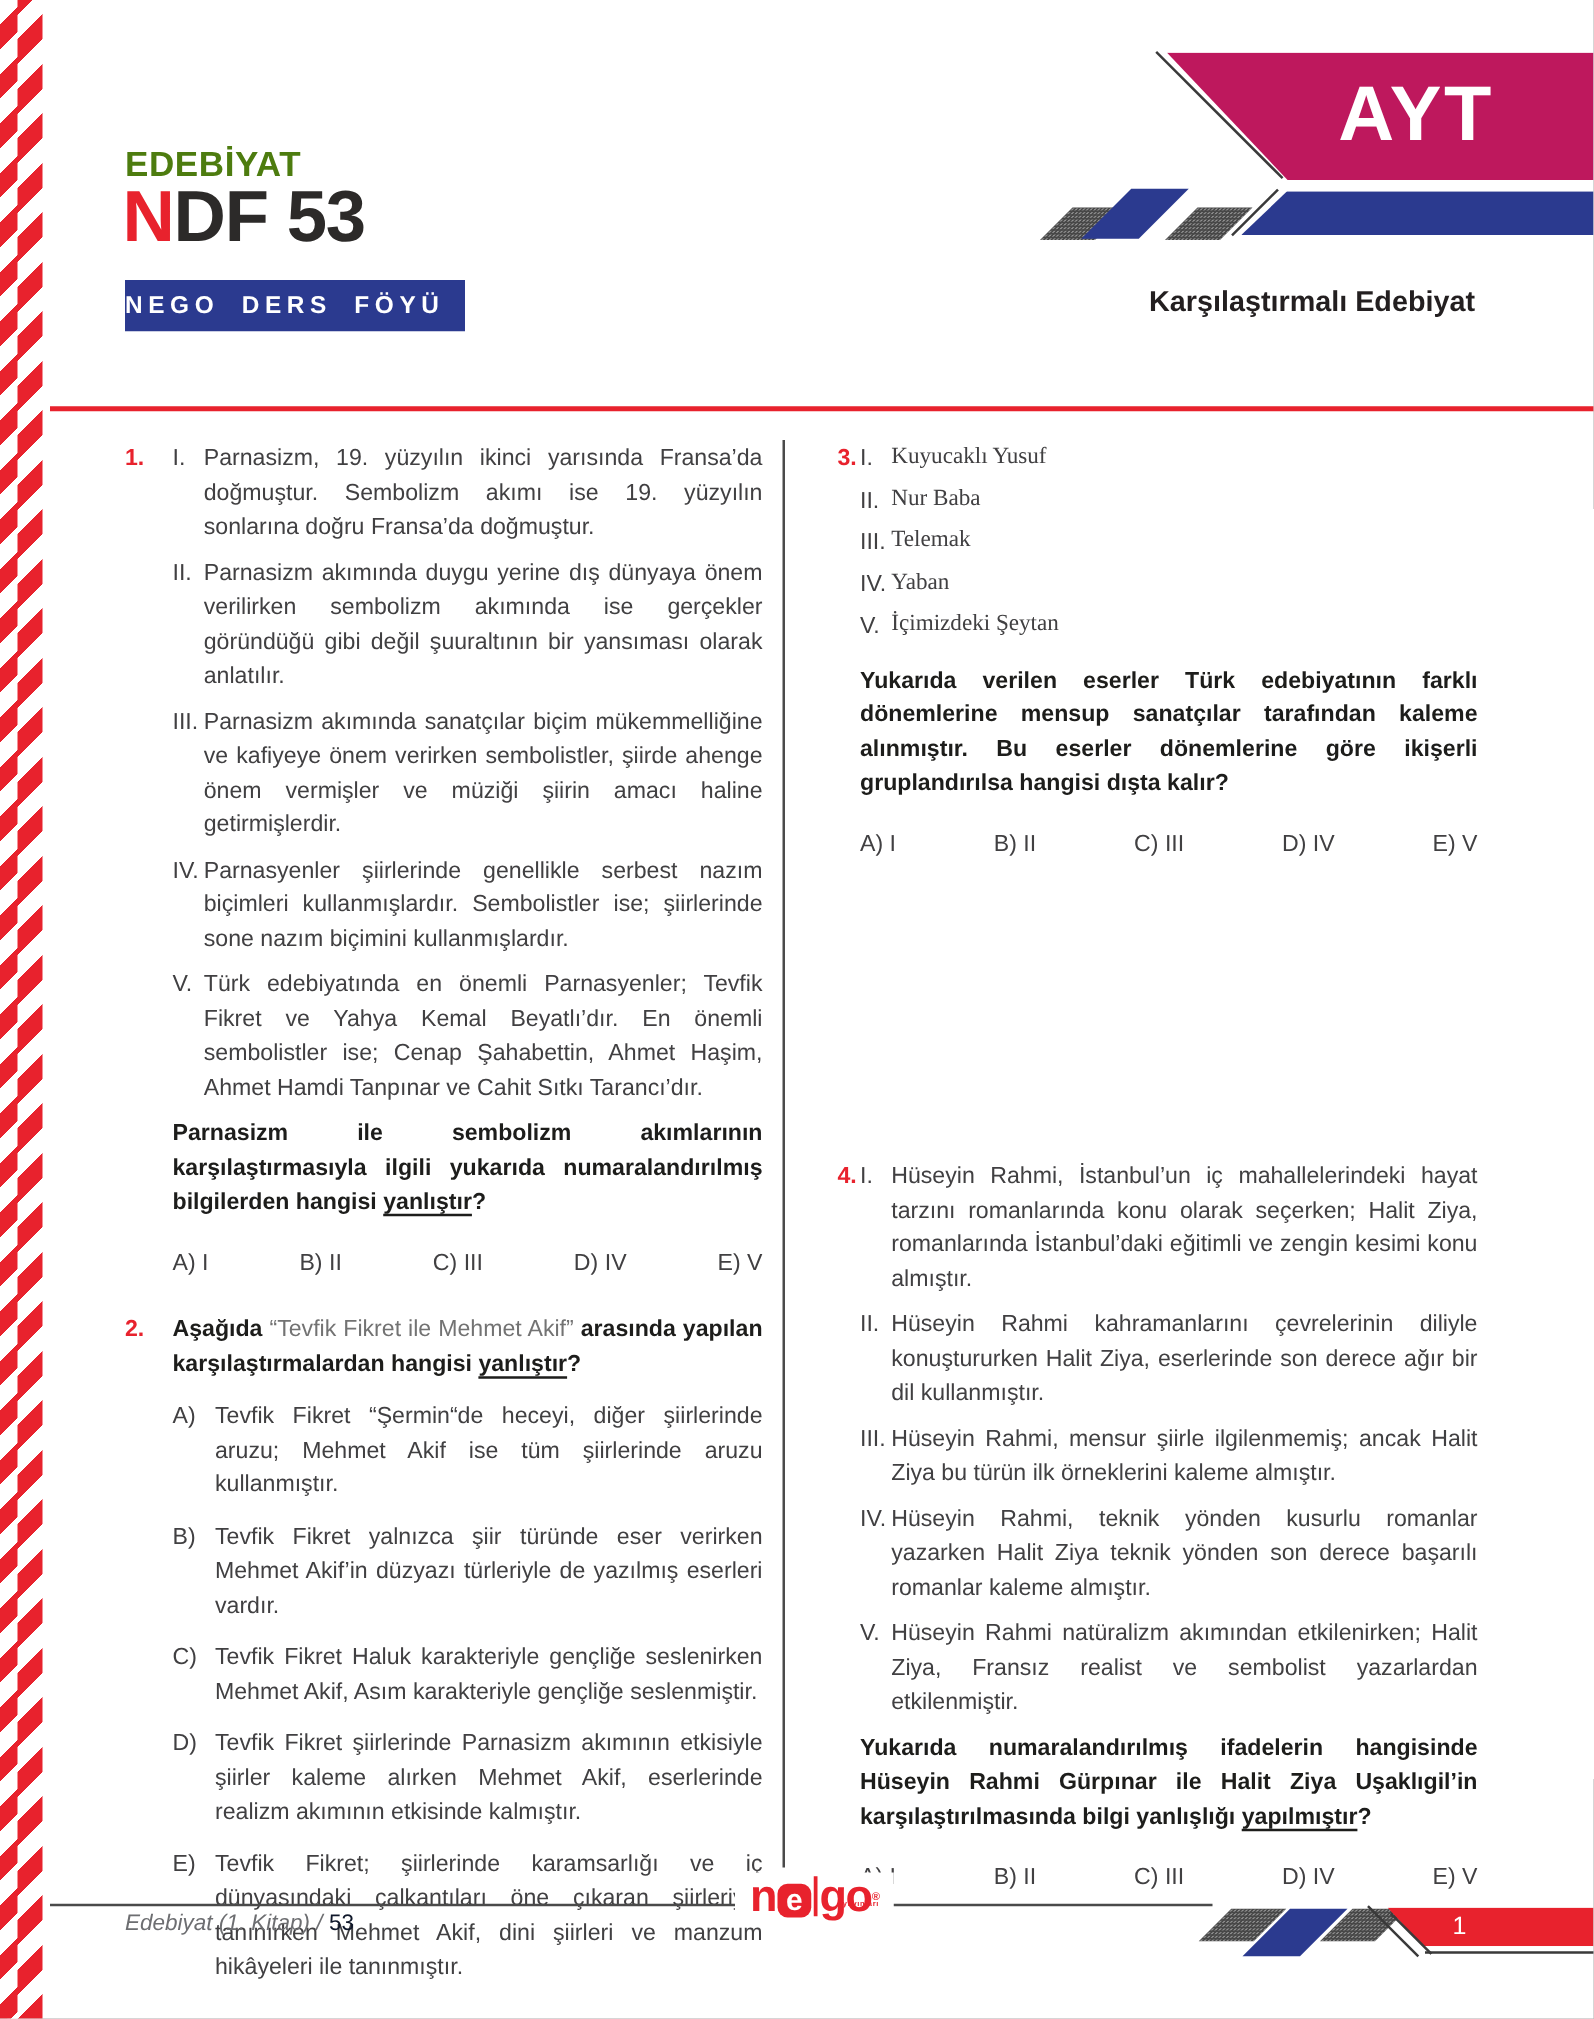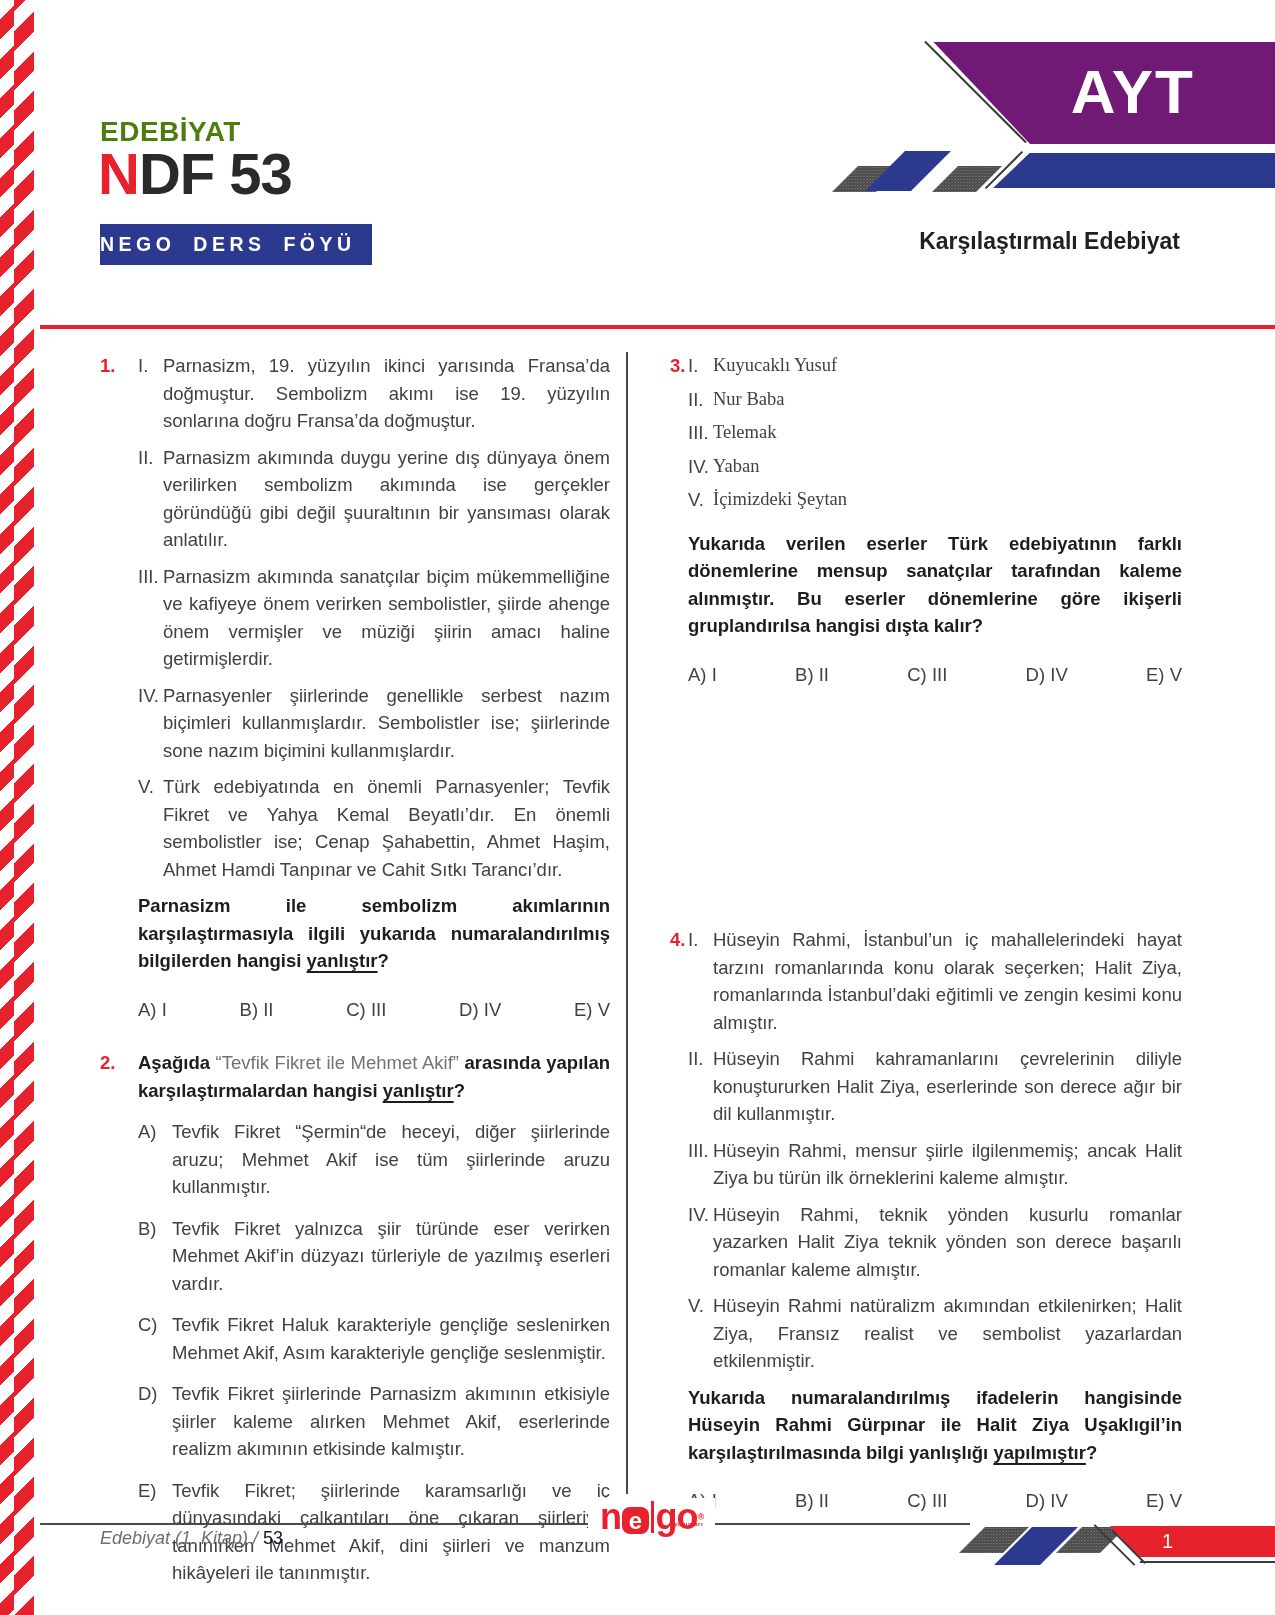--- a/index.html
+++ b/index.html
@@ -19,21 +19,21 @@
     background:repeating-linear-gradient(135deg,#ffffff 0 14px,#e8222d 14px 28px); }
 
   
   .course { left:100px; top:116px; font-size:28px; font-weight:bold; color:#4d7c0f; letter-spacing:.5px; }
   .code   { left:98px; top:140px; font-size:58px; font-weight:bold; color:#2c2a29; letter-spacing:-1px; }
   .code-first { color:#e8222d; }
   .series-box { left:100px; top:224px; width:272px; height:41px; background:#2b3a8f;
     display:flex; align-items:center; justify-content:flex-start; }
   .series-box span { color:#fff; font-size:19.5px; font-weight:bold; letter-spacing:4.5px; word-spacing:8px; white-space:nowrap; }
 
-  .ayt-banner { left:930px; top:42px; width:345px; height:102px; background:#701a75;
+  .ayt-banner { left:930px; top:42px; width:345px; height:102px; background:#be185d;
     clip-path:polygon(1% 0,100% 0,100% 100%,29% 100%); }
   .ayt-label { position:absolute; right:80px; top:0; line-height:100px; font-size:62px;
     font-weight:bold; color:#ffffff; letter-spacing:2px; }
   .blue-band { left:993px; top:153px; width:282px; height:35px; background:#2b3a8f;
     clip-path:polygon(13% 0,100% 0,100% 100%,0 100%); }
   .thinline { background:#3a3a3a; height:2px; }
   .diag-red-edge { left:904px; top:91px; width:143px; transform:rotate(45deg); }
   .diag-blue-edge { left:978px; top:169px; width:52px; transform:rotate(-45deg); }
 
   .pgram { position:absolute; transform:skewX(-45deg); transform-origin:top left; }

